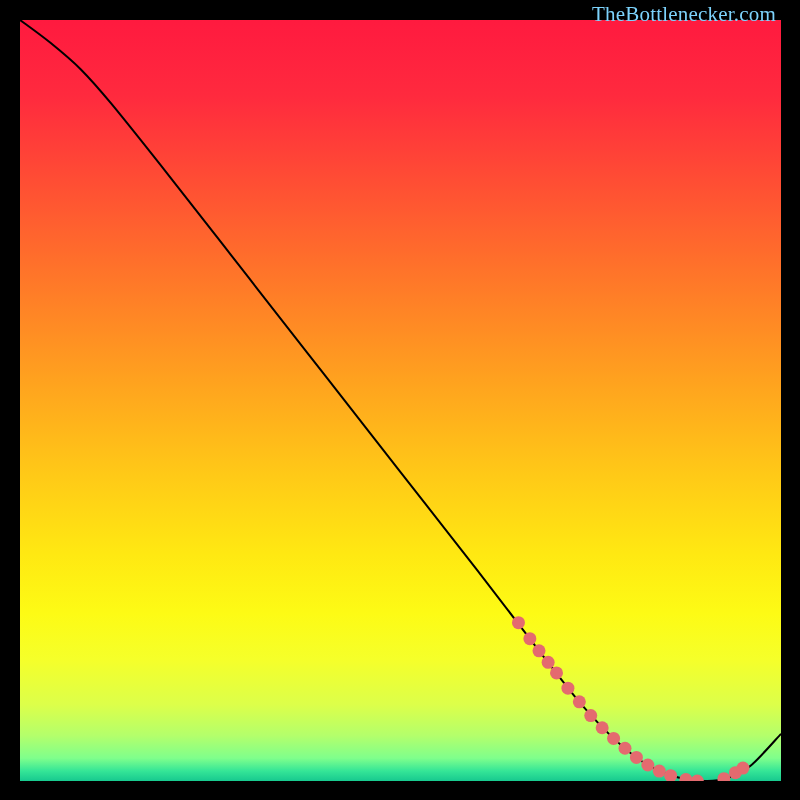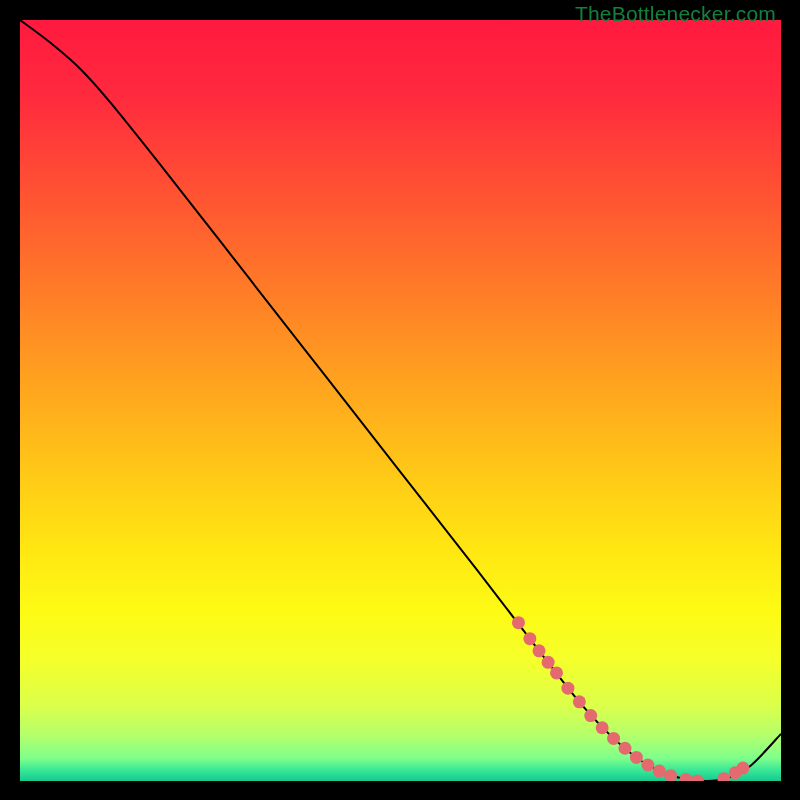--- a/index.html
+++ b/index.html
@@ -15,23 +15,23 @@
     left: 20px;
     top: 20px;
     width: 761px;
     height: 761px;
     background: #000;
   }
   .attribution {
     position: absolute;
     top: 2px;
     right: 24px;
-    font-family: Liberation Sans, sans-serif;
+    font-family: Liberation Serif, serif;
     font-size: 21px;
-    color: #15803d;
+    color: #7dd3fc;
     letter-spacing: 0.2px;
   }
   svg {
     position: absolute;
     left: 20px;
     top: 20px;
   }
 </style>
 </head>
 <body>

